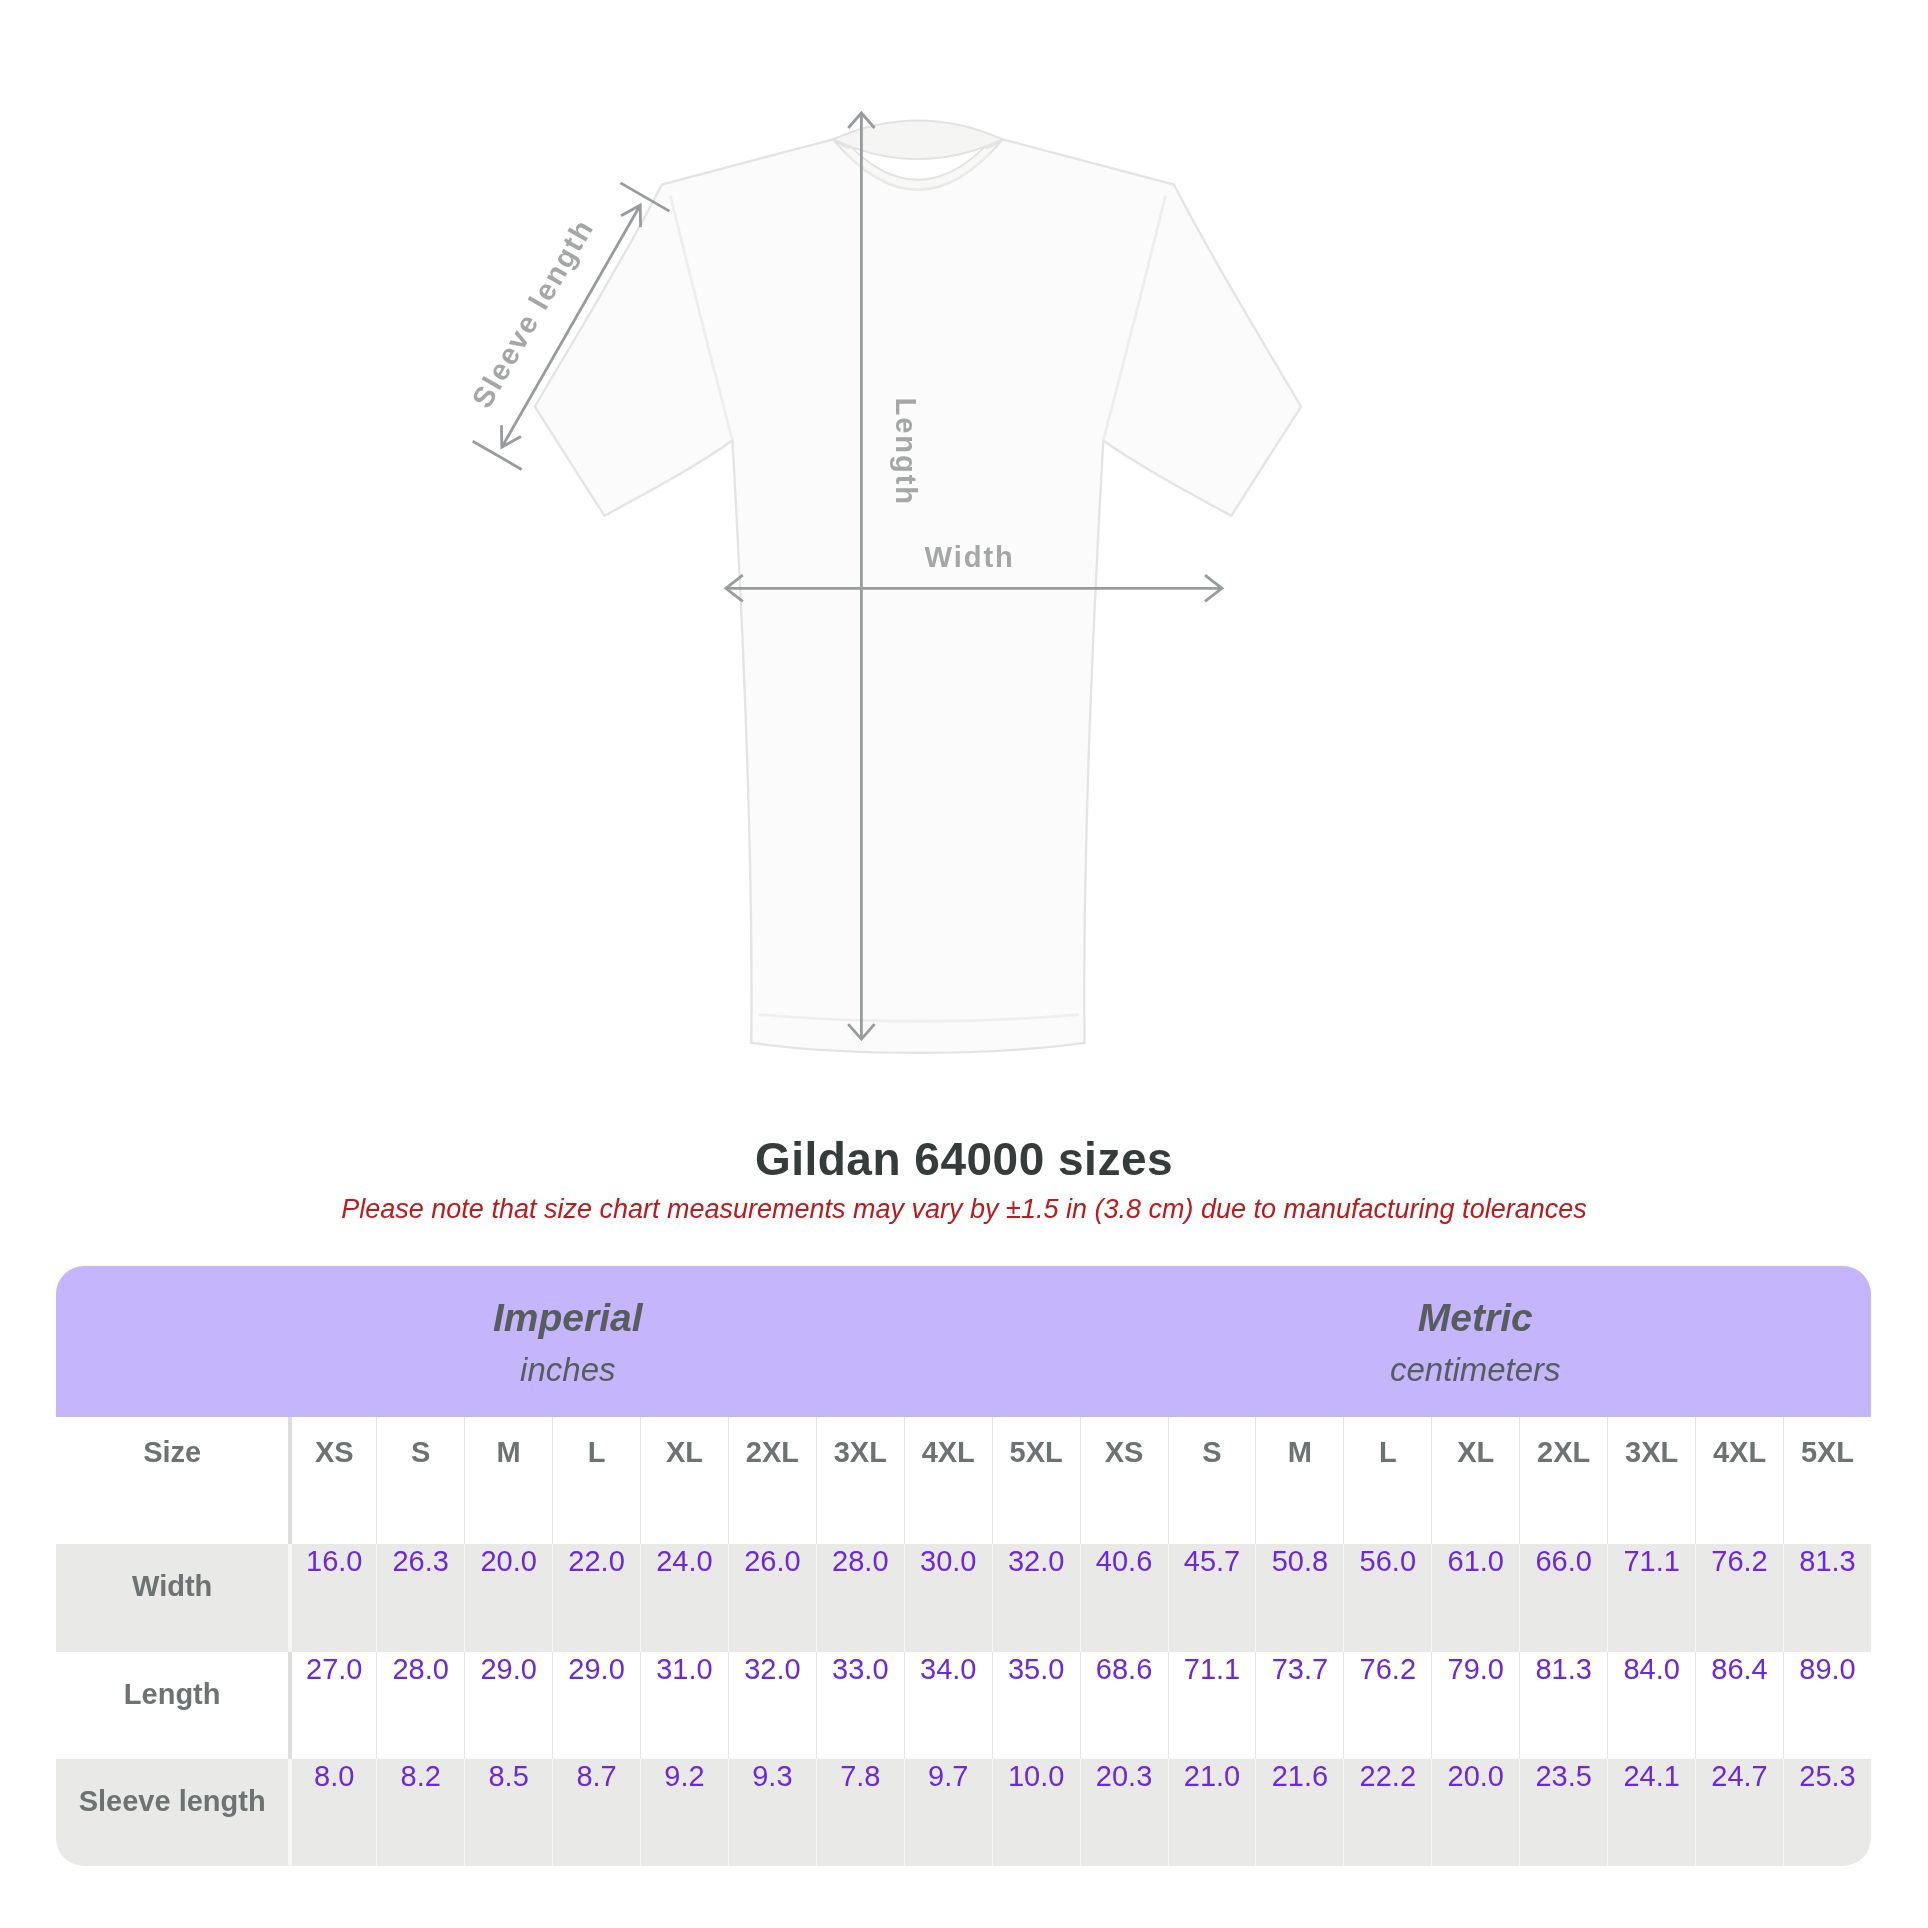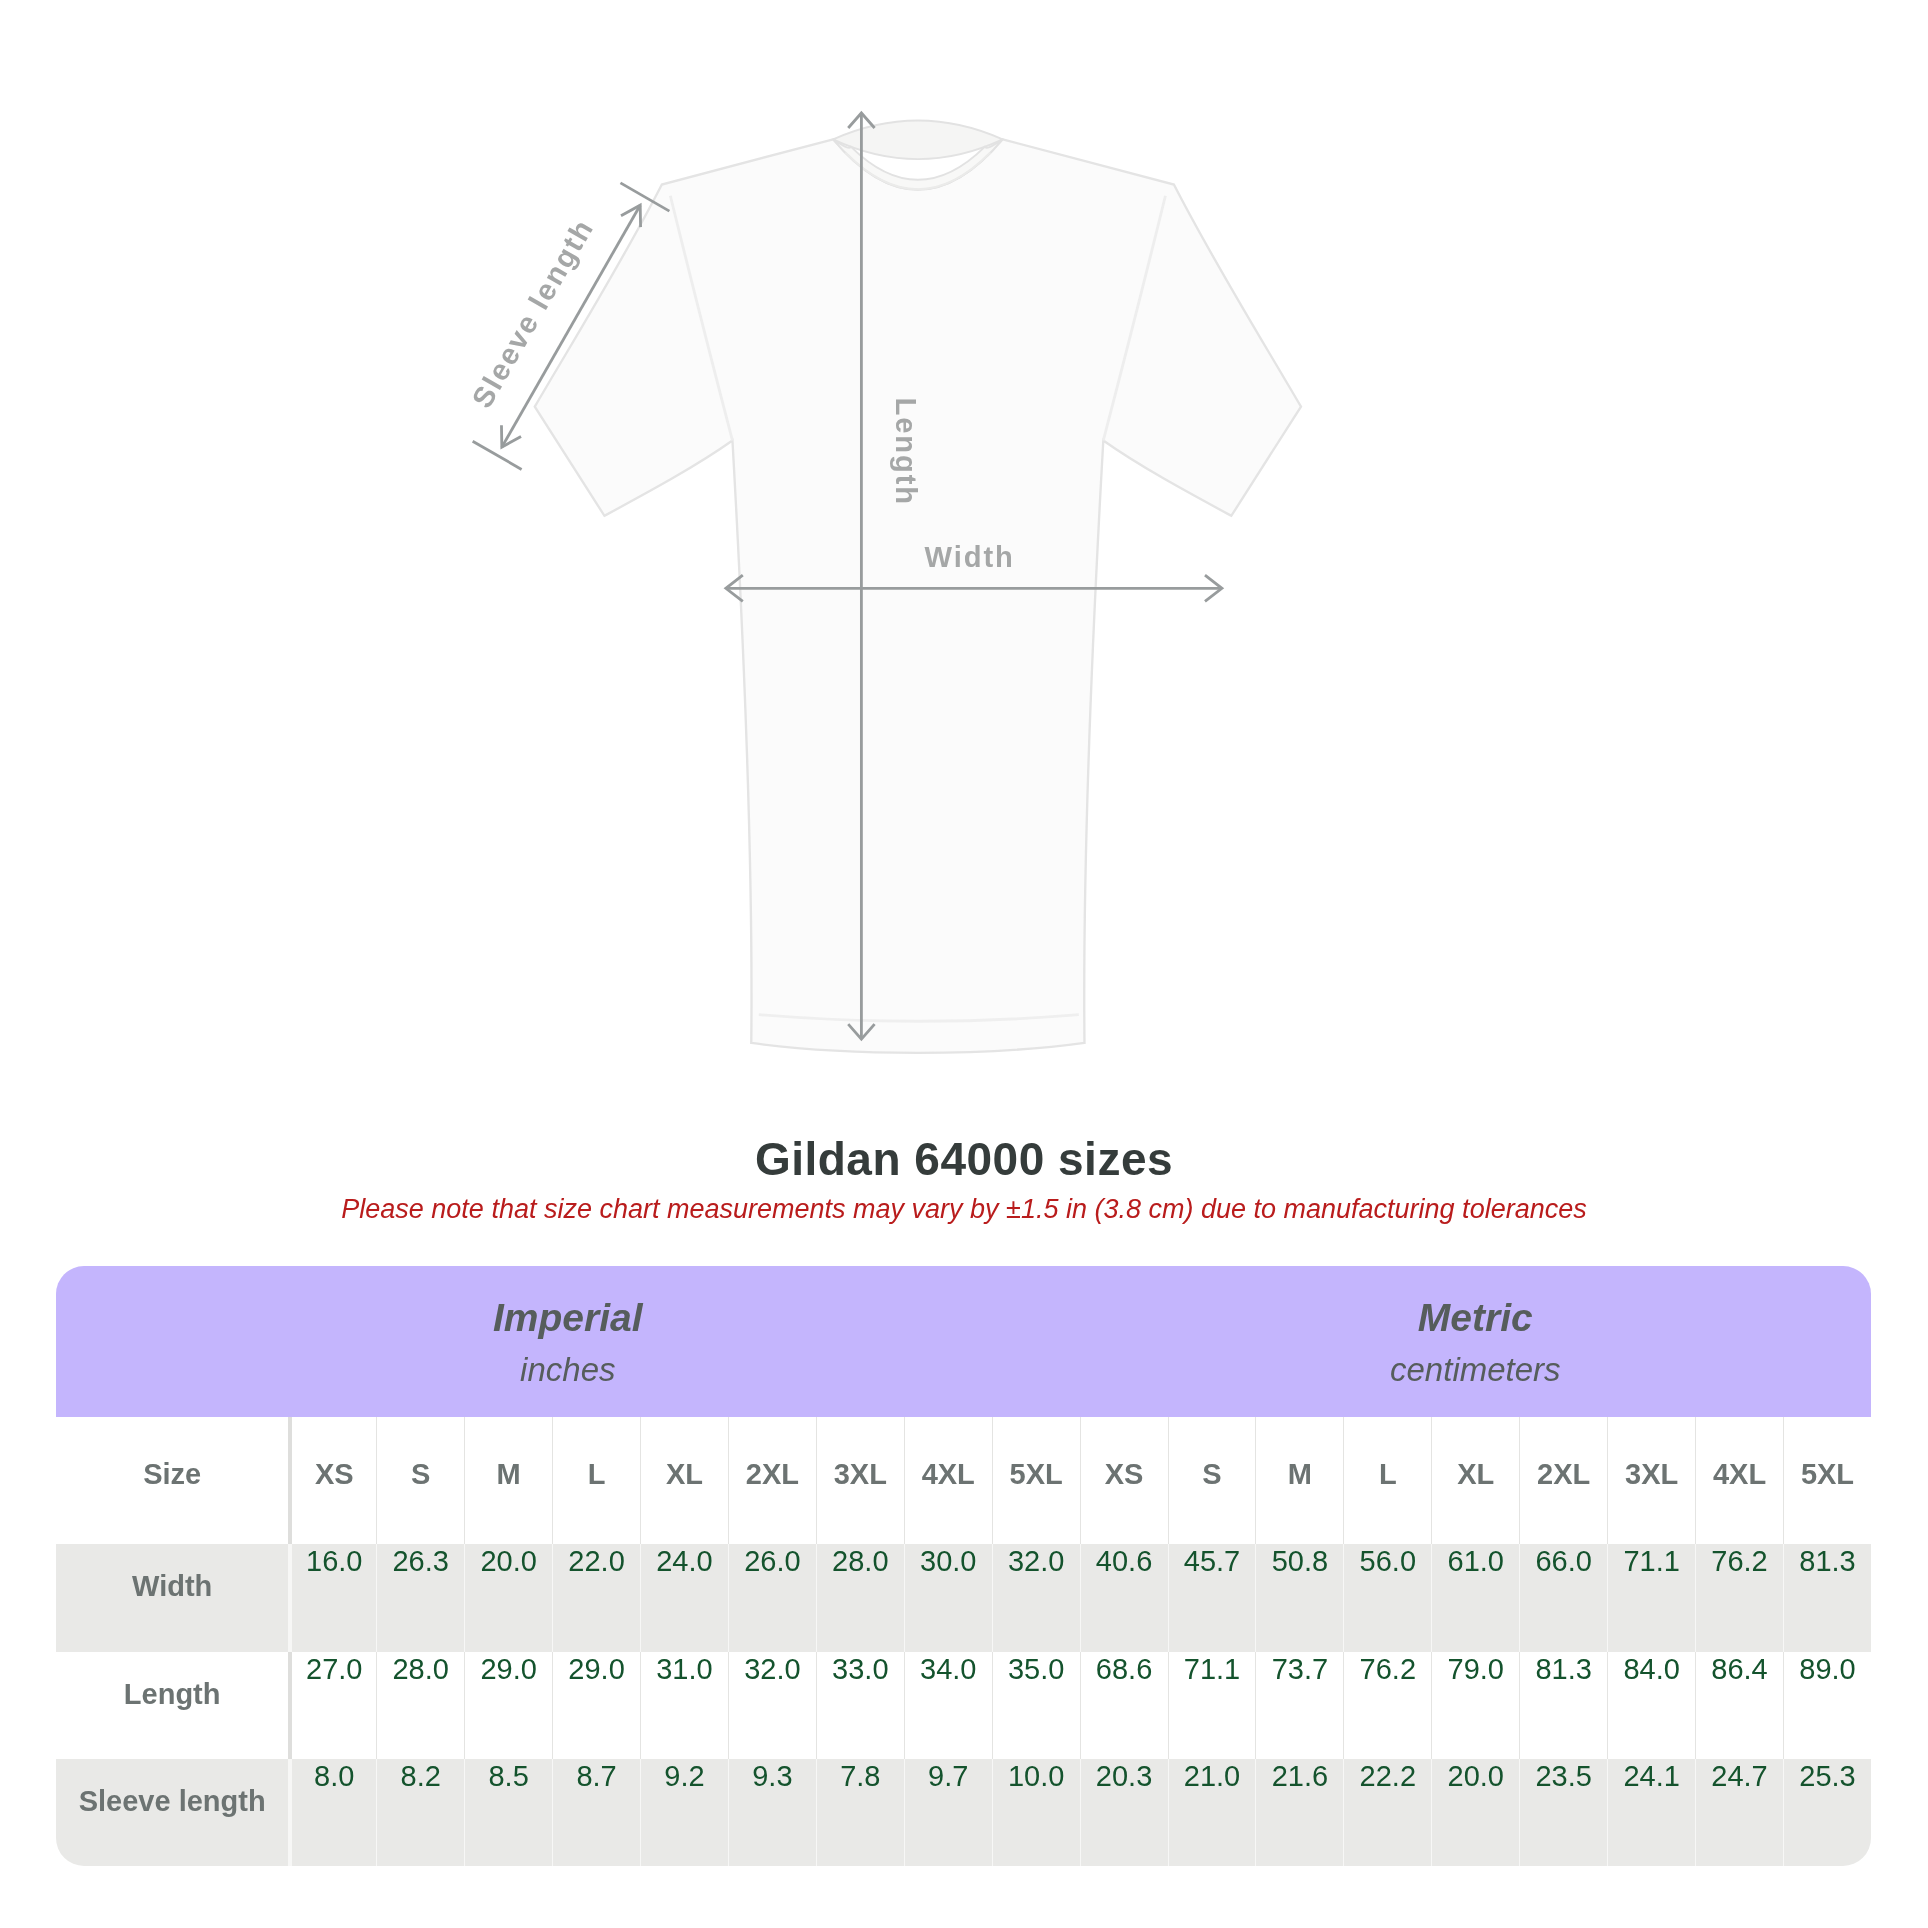--- a/index.html
+++ b/index.html
@@ -22,31 +22,31 @@
   }
   table.size-table{
     width:100%;height:100%;border-collapse:separate;border-spacing:0;table-layout:fixed;
   }
   tr.band{height:151px;}
   tr.band td{background:#c4b5fd;vertical-align:top;padding-top:30px;text-align:center;}
   .sys-name{font-size:39px;font-weight:bold;font-style:italic;color:#565d5c;}
   .sys-unit{font-size:33px;font-style:italic;color:#565d5c;margin-top:11.3px;}
   tr.sizerow{height:127px;}
   tr.sizerow th{
-    background:#ffffff;vertical-align:top;padding-top:41px;text-align:center;
+    background:#ffffff;vertical-align:top;padding-top:19px;text-align:center;
     font-size:29px;font-weight:bold;color:#6c7372;
   }
   tr.datarow{height:107px;}
   tr.datarow th{
     vertical-align:top;padding-top:26px;text-align:center;
     font-size:29px;font-weight:bold;color:#6c7372;
   }
   tr.datarow td{
     vertical-align:top;text-align:center;
-    font-size:29px;font-weight:normal;color:#14532d;
+    font-size:29px;font-weight:normal;color:#6d28d9;
   }
   tr.rowgray th,tr.rowgray td{background:#e9e9e7;}
   tr.rowwhite th,tr.rowwhite td{background:#ffffff;}
   
   tr.sizerow .d, tr.rowwhite .d{border-left:1.9px solid #e4e4e2;}
   tr.sizerow .d1, tr.rowwhite .d1{border-left:4.7px solid #dededc;}
   tr.rowgray .d{border-left:1.9px solid #f7f7f6;}
   tr.rowgray .d1{border-left:4.7px solid #f7f7f6;}
 </style>
 </head>

